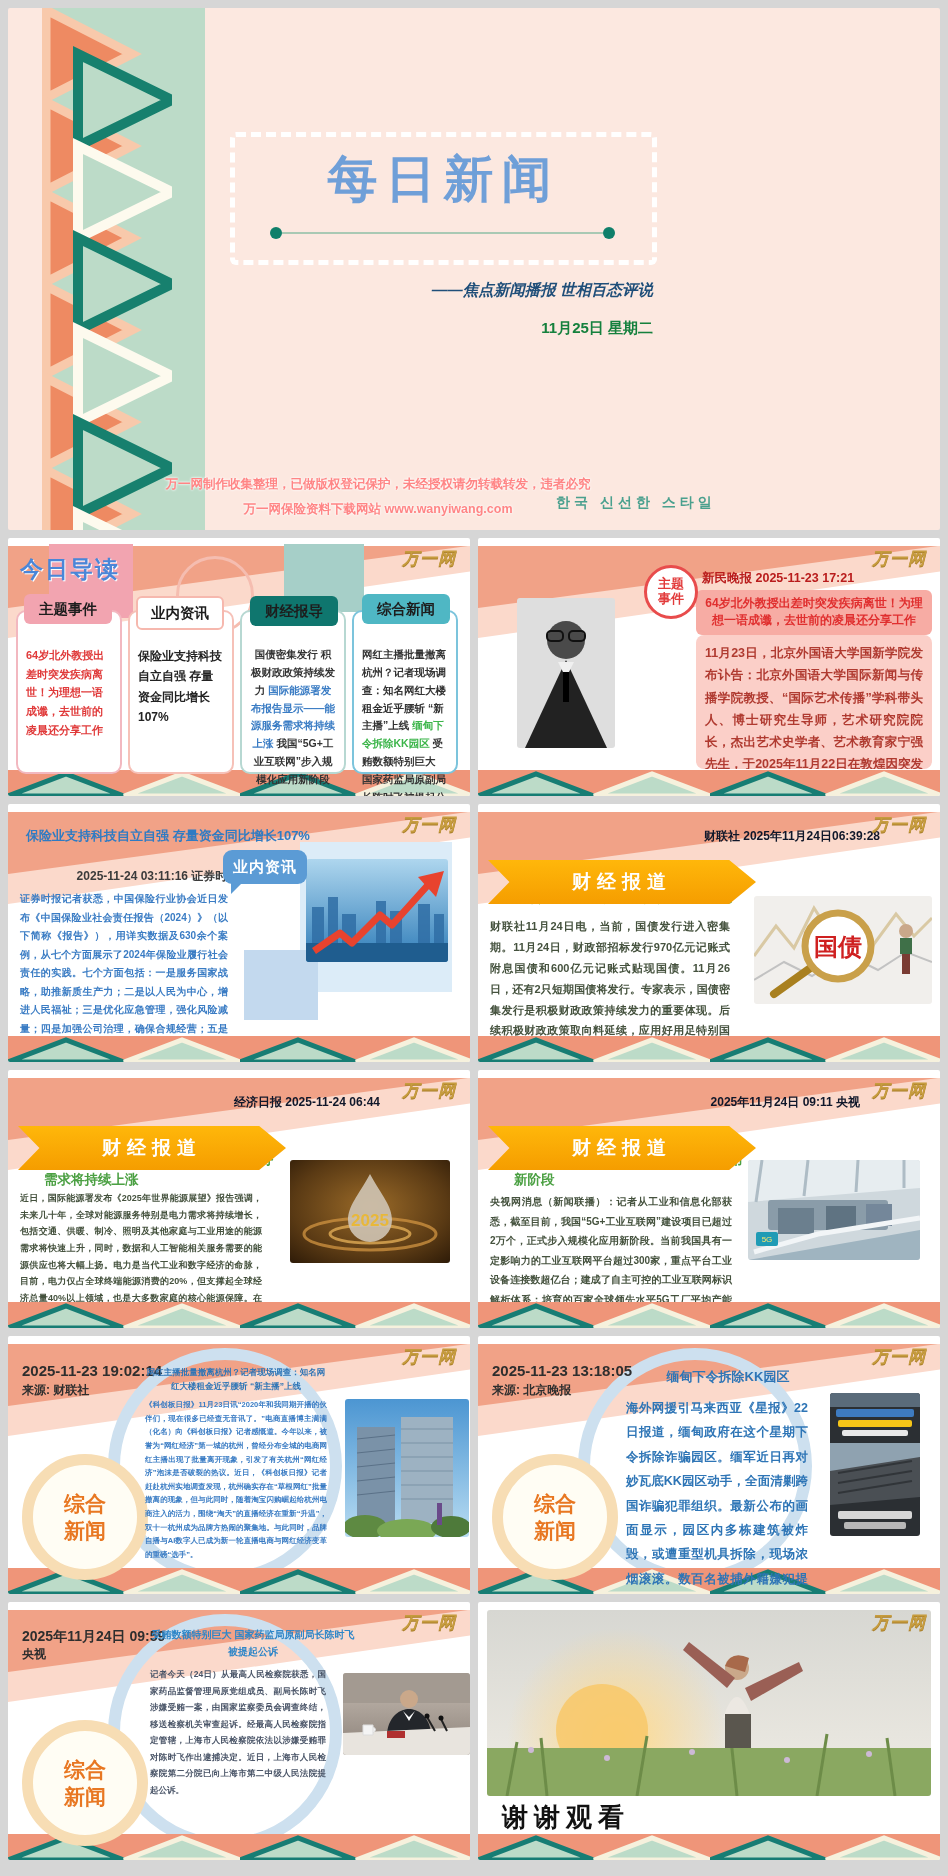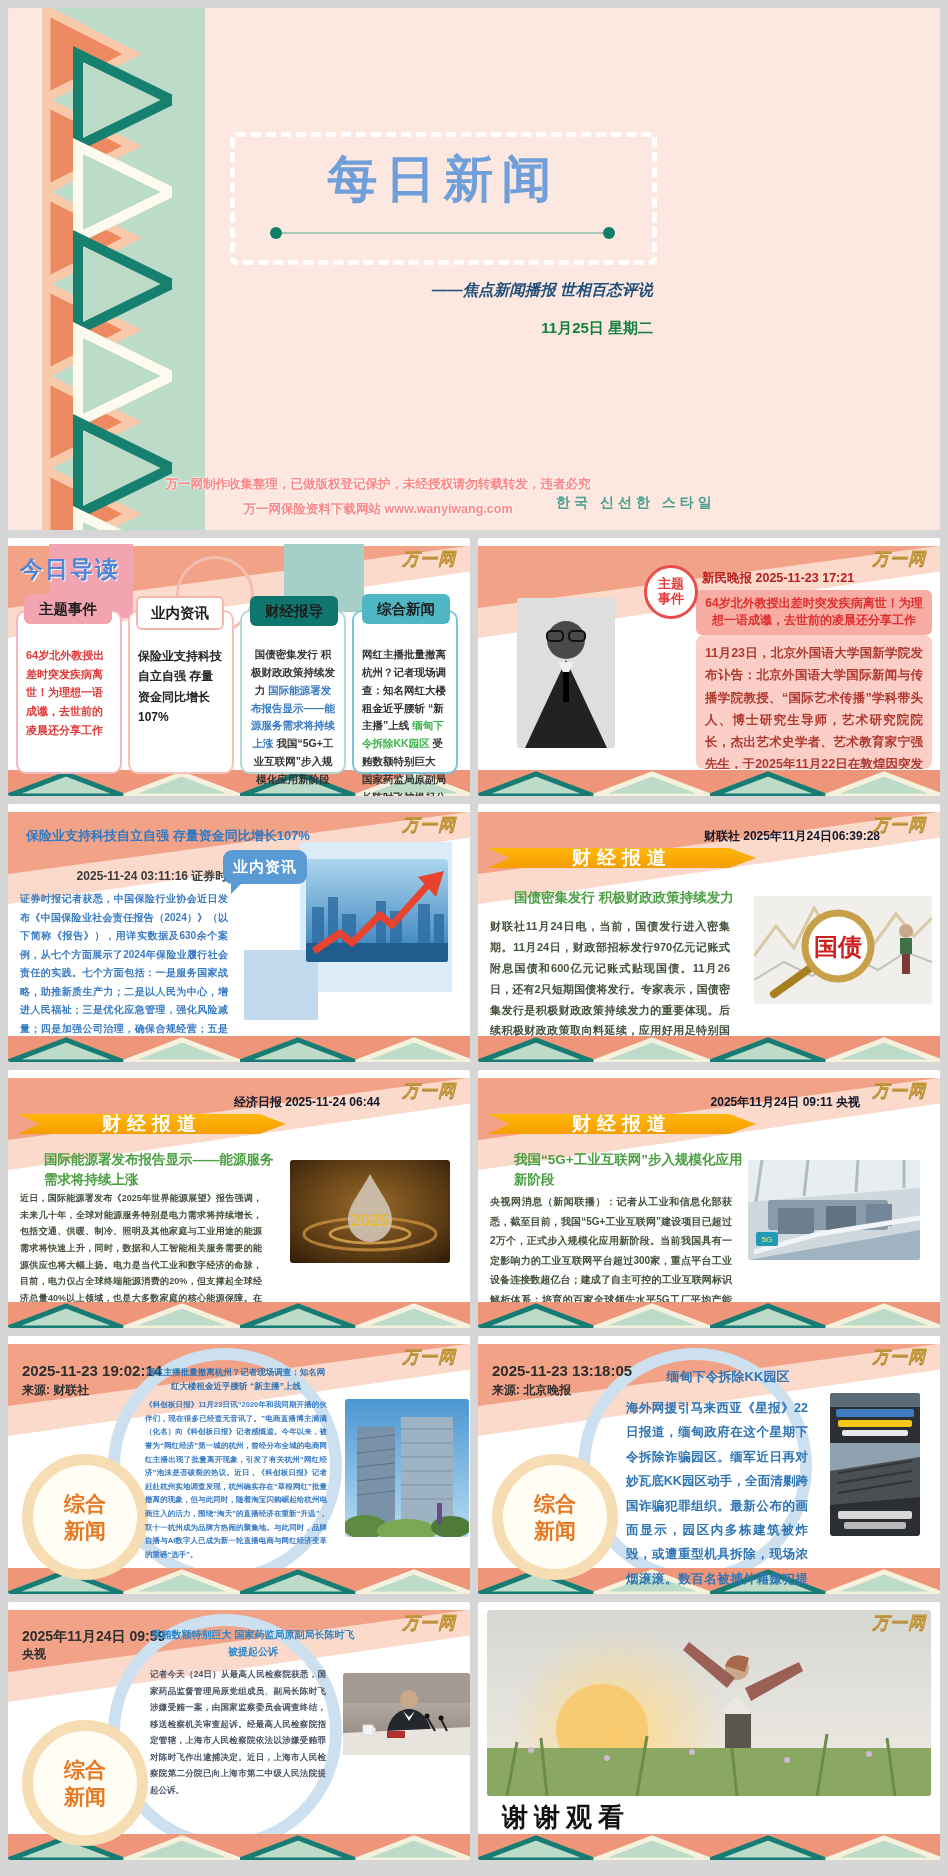--- a/index.html
+++ b/index.html
@@ -56,21 +56,21 @@
   .ind-src{position:absolute;left:10px;top:64px;width:280px;text-align:center;font-size:12px;font-weight:700;color:#3b3b3b;}
   .ind-body{position:absolute;left:12px;top:86px;width:208px;font-size:10px;font-weight:700;color:#3a7cc4;
     line-height:1.85;text-align:justify;}
   .bubble{position:absolute;left:215px;top:46px;width:84px;height:34px;background:#5b9bd5;border-radius:9px;
     color:#fff;font-size:15px;font-weight:800;display:flex;align-items:center;justify-content:center;letter-spacing:1px;z-index:3;}
   .bubble:after{content:"";position:absolute;left:8px;bottom:-10px;border:6px solid transparent;border-top-color:#5b9bd5;border-left-color:#5b9bd5;}
   .ind-rect1{position:absolute;left:292px;top:38px;width:152px;height:150px;background:#dcecf8;}
   .ind-rect2{position:absolute;left:236px;top:146px;width:74px;height:70px;background:#c3d9ee;}
   
   .fin-src{position:absolute;top:24px;right:60px;font-size:12px;font-weight:800;color:#0f172a;}
-  .banner{position:absolute;left:10px;top:44px;width:268px;height:20px;background:linear-gradient(#ffb70a,#f59d00);
+  .banner{position:absolute;left:10px;top:56px;width:268px;height:44px;background:linear-gradient(#ffb70a,#f59d00);
     clip-path:polygon(0 0,90% 0,100% 50%,90% 100%,0 100%,8% 50%);color:#fff;font-size:19px;font-weight:800;
     letter-spacing:6px;display:flex;align-items:center;justify-content:center;z-index:2;}
   .green-h{position:absolute;left:34px;top:82px;width:250px;color:#4ba043;font-size:13.5px;font-weight:800;line-height:1.45;}
   .fin-body{position:absolute;left:12px;font-weight:700;color:#45523e;text-align:justify;}
   
   .gs-outer{position:absolute;left:100px;top:12px;width:210px;height:212px;border:12px solid #cde0ef;border-radius:50%;}
   .gs-inner{position:absolute;left:14px;top:118px;width:104px;height:104px;border:11px solid #f7ddb4;background:#fffdf4;
     border-radius:50%;display:flex;align-items:center;justify-content:center;z-index:3;}
   .gs-inner span{display:block;width:48px;word-break:break-all;text-align:center;font-size:21px;font-weight:800;color:#e87722;line-height:1.3;}
   .gs-date{position:absolute;left:14px;top:26px;font-size:15px;font-weight:800;color:#2e2e2e;z-index:4;}

